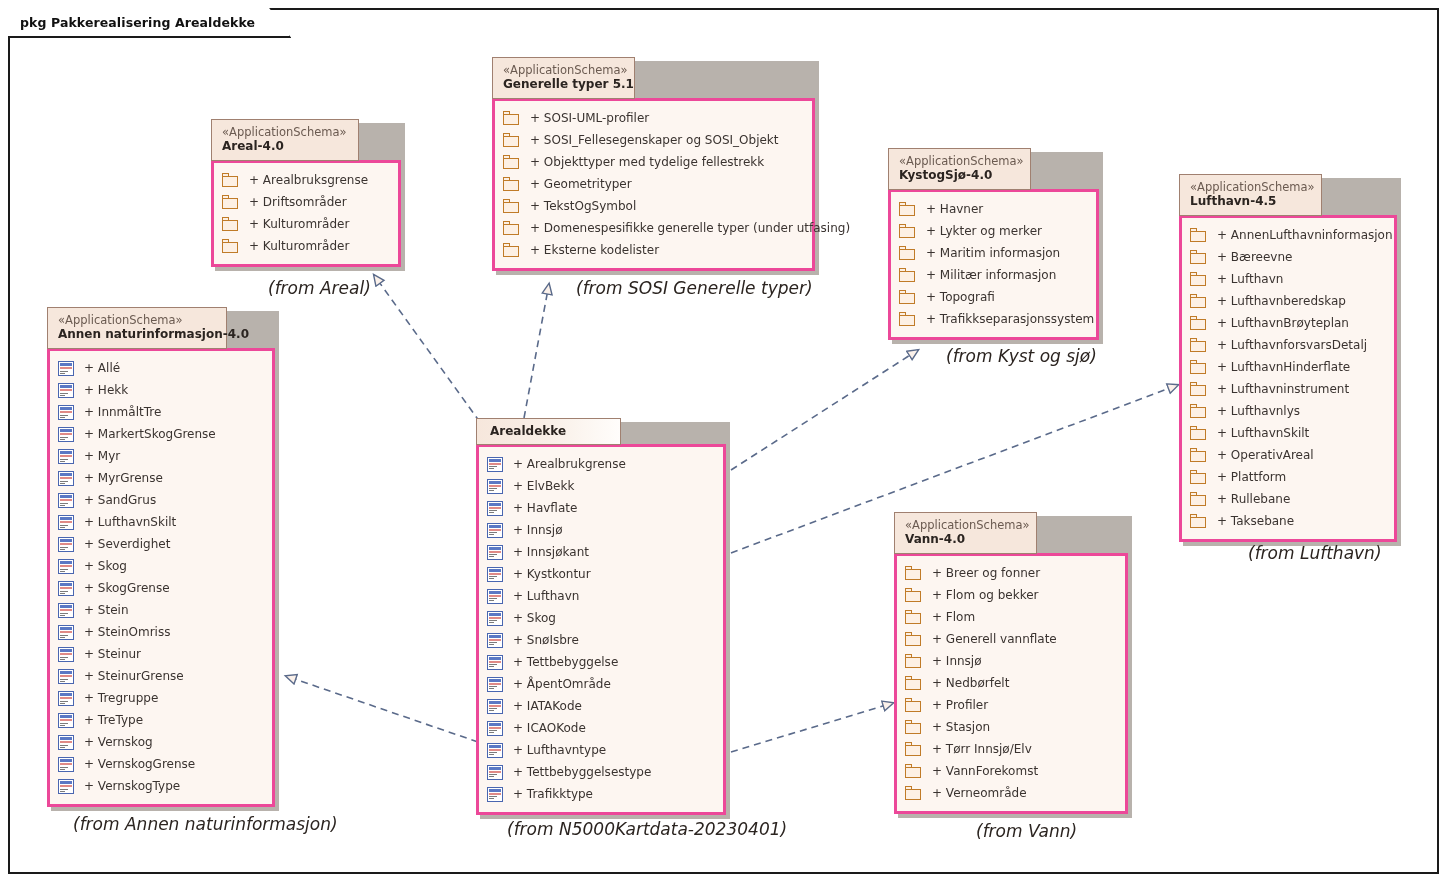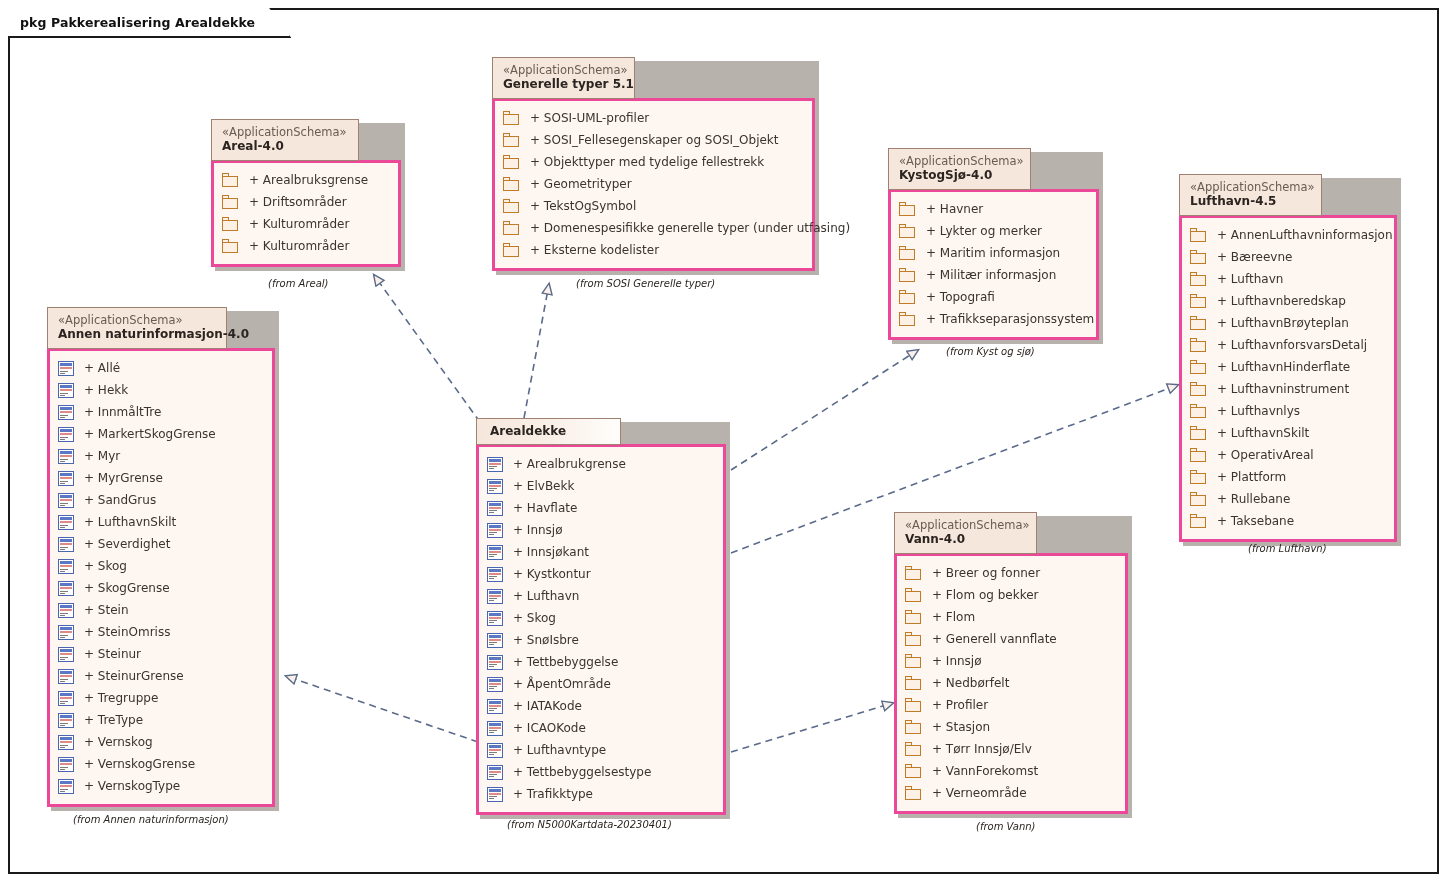--- a/index.html
+++ b/index.html
@@ -121,21 +121,21 @@
     height: 22px;
     white-space: nowrap;
   }
   .pkg-row-label {
     font-size: 12px;
     color: #3a3330;
     margin-left: 10px;
   }
   .pkg-from {
     position: absolute;
-    font-size: 10px;
+    font-size: 17px;
     font-style: italic;
     color: #2b2420;
     white-space: nowrap;
     z-index: 3;
   }
 
   
   .cls-head {
     position: relative;
     z-index: 2;

